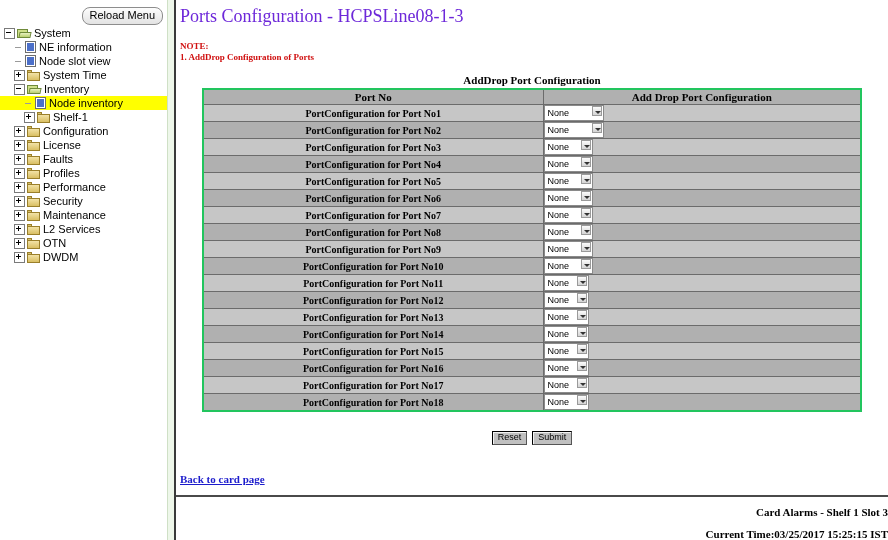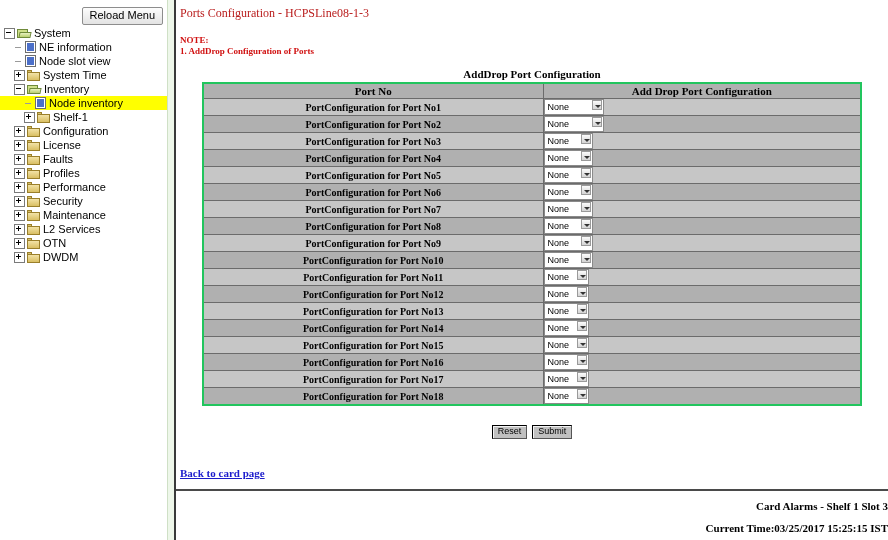--- a/index.html
+++ b/index.html
@@ -35,21 +35,21 @@
 
   .reload-row {
     position: absolute; right: 4px; top: 7px;
   }
   .win-btn {
     font-family: "Liberation Sans", sans-serif;
     font-size: 11px;
     color: #000;
     background: linear-gradient(#fdfdfd, #e3e3e3);
     border: 1px solid #8d8d8d;
-    border-radius: 2px;
+    border-radius: 8px;
     padding: 2px 7px 3px 7px;
     line-height: 1;
     cursor: default;
   }
 
   #tree {
     position: absolute; left: 0; top: 26px;
     width: 167px;
   }
   .tnode {
@@ -144,22 +144,22 @@
 
   
   #main {
     position: absolute; left: 176px; top: 0;
     width: 712px; height: 540px;
     background: #ffffff;
     overflow: hidden;
   }
   .page-title {
     font-family: "Liberation Serif", serif;
-    font-size: 12px;
-    color: #b91c1c;
+    font-size: 18px;
+    color: #6d28d9;
     padding: 6px 0 0 4px;
     font-weight: normal;
     margin: 0;
   }
   .note {
     font-family: "Liberation Serif", serif;
     font-size: 9px;
     font-weight: bold;
     color: #d01010;
     margin: 14px 0 0 4px;

